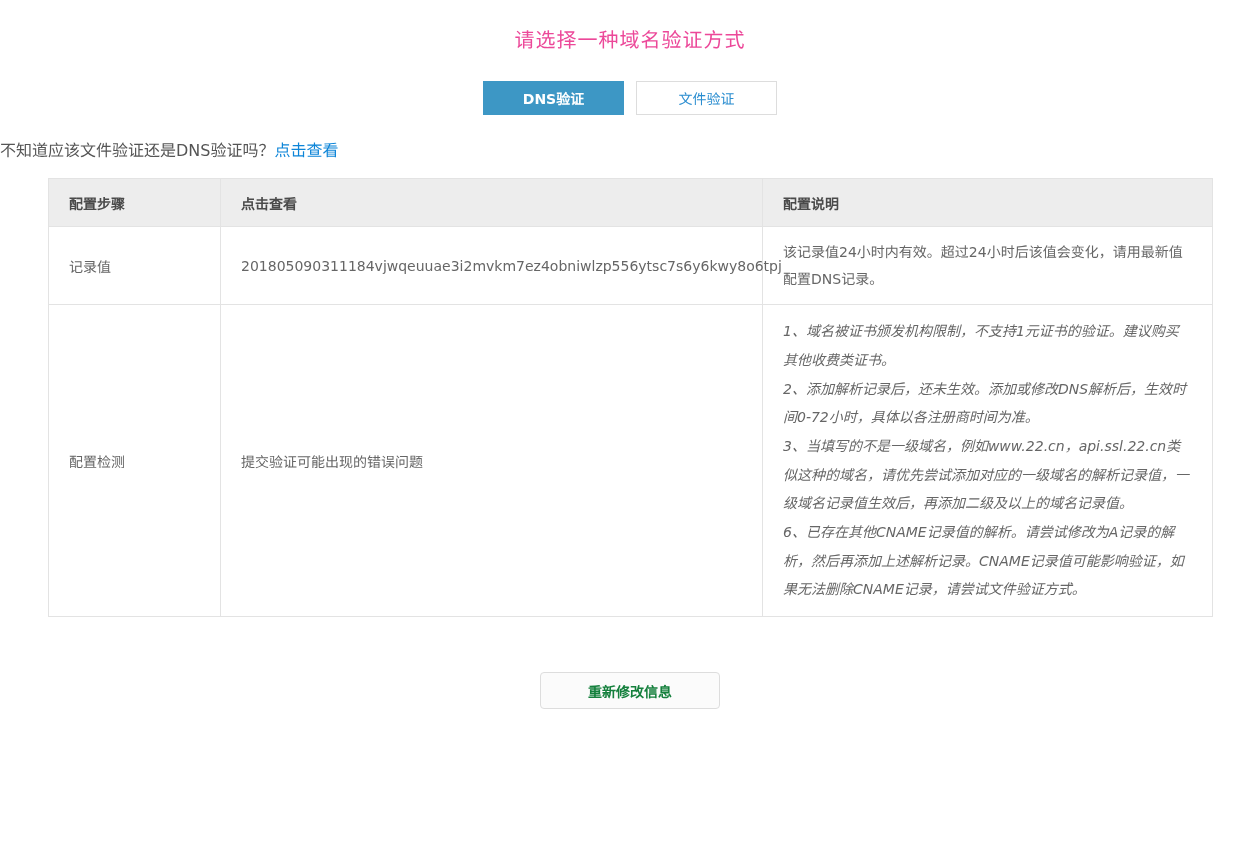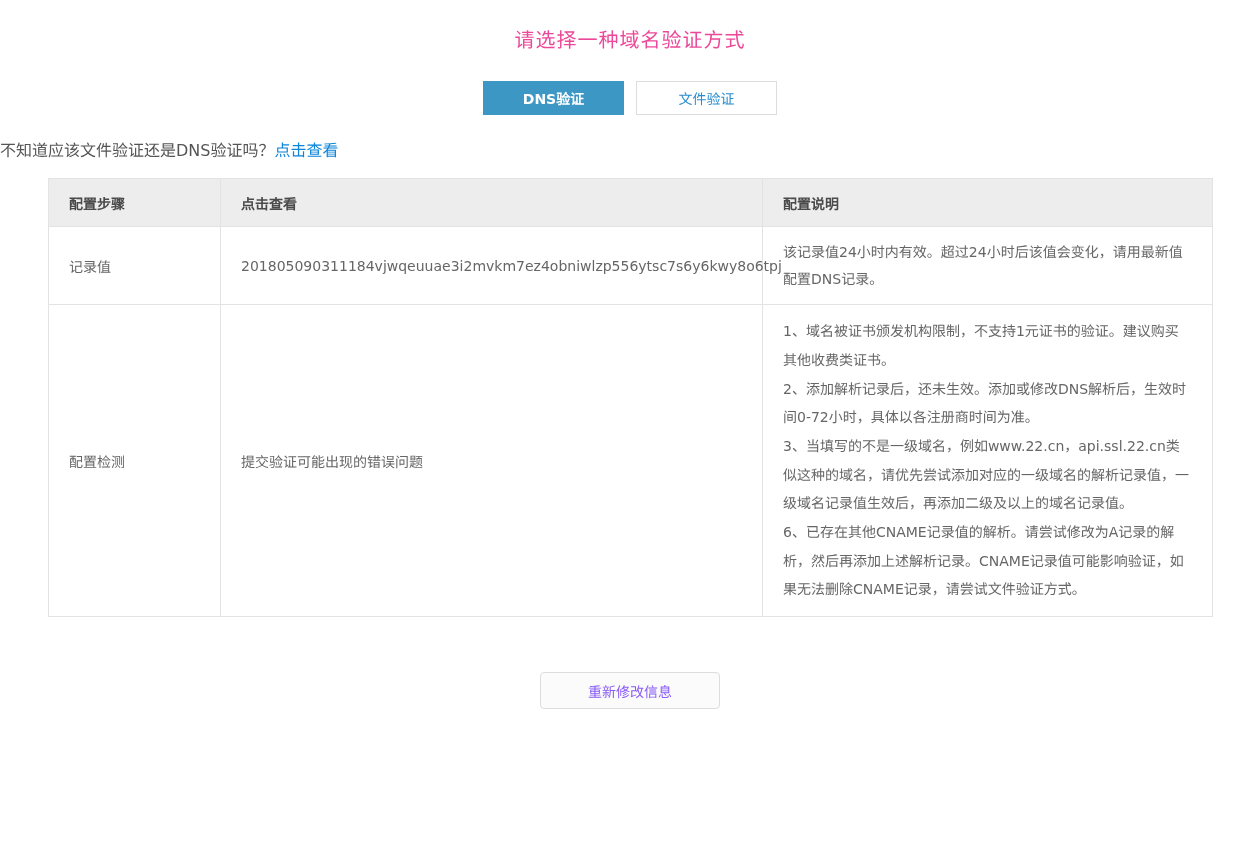--- a/index.html
+++ b/index.html
@@ -88,21 +88,21 @@
     color: #4a4a4a;
     font-weight: bold;
   }
   .config-table td { color: #666666; }
   .row-1 { height: 51px; }
   .row-2 { height: 48px; }
   .row-3 { height: 50px; }
   .row-4 { height: 77px; }
   .row-5 { height: 300px; }
   .desc-cell { line-height: 1.9; padding: 14px 22px; }
-  .desc-lines p { line-height: 2.05; }
+  .desc-lines p { line-height: 2.05; font-style: italic; }
   
   .actions {
     display: flex;
     justify-content: center;
     gap: 28px;
     padding-bottom: 34px;
   }
   .btn {
     width: 180px;
     height: 37px;
@@ -110,21 +110,22 @@
     font-family: inherit;
     border-radius: 4px;
     cursor: pointer;
     display: inline-flex;
     align-items: center;
     justify-content: center;
   }
   .btn-secondary {
     background: #fbfbfb;
     border: 1px solid #dddddd;
-    color: #8b5cf6;
+    color: #15803d;
+    font-weight: bold;
   }
   .btn-primary {
     background: #e2333e;
     border: 1px solid #e2333e;
     color: #ffffff;
   }
 </style>
 </head>
 <body>
 

